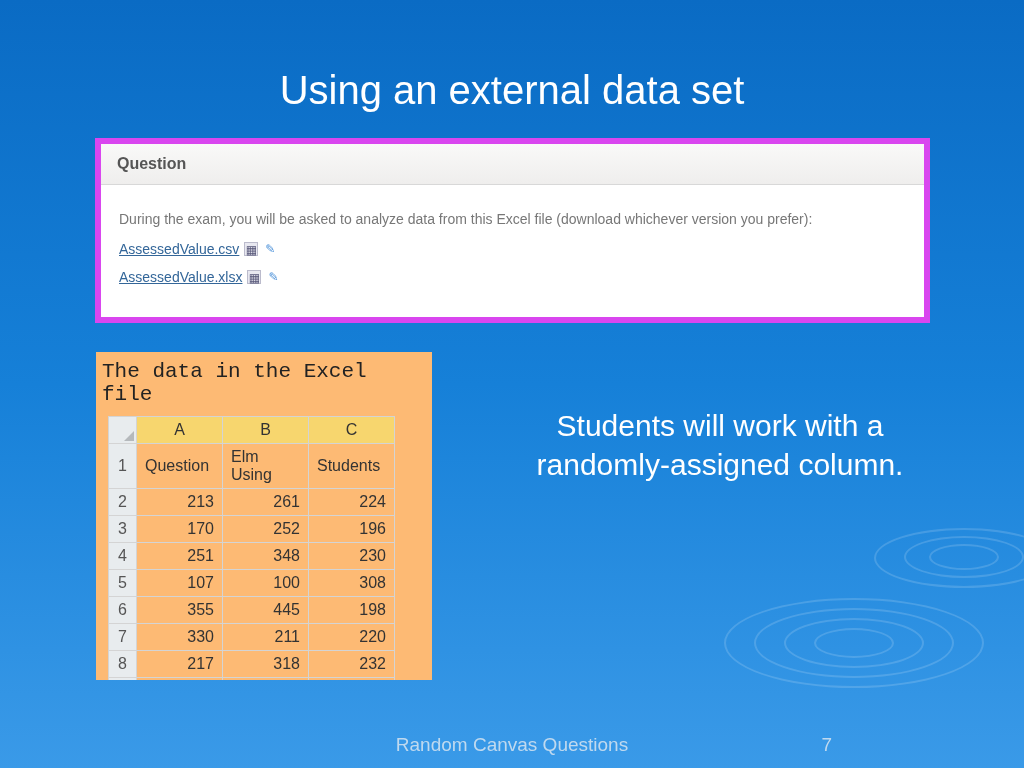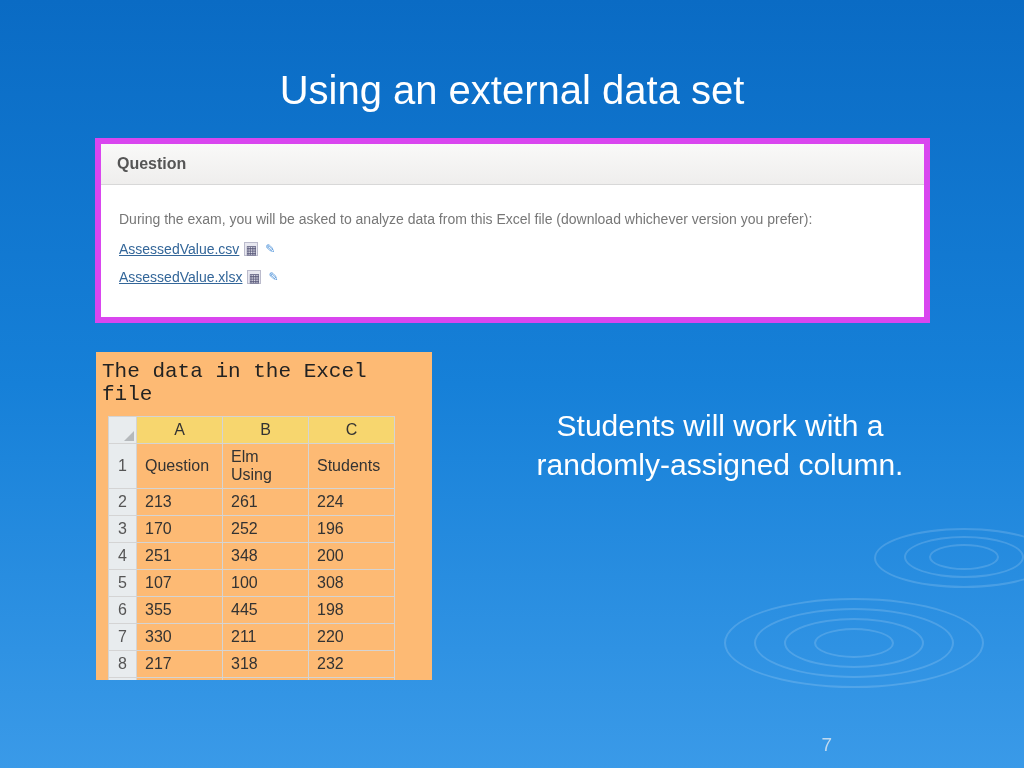--- a/index.html
+++ b/index.html
@@ -95,21 +95,21 @@
 }
 .excel-table {
   border-collapse: collapse;
   font-size: 16px;
   color: #333;
   margin-left: 12px;
 }
 .excel-table th, .excel-table td {
   border: 1px solid #d4d4d4;
   padding: 4px 8px;
-  text-align: left;
+  text-align: right;
   height: 27px;
 }
 .excel-table th.colhead {
   background: #f7d66e;
   font-weight: normal;
   text-align: center;
   width: 86px;
 }
 .excel-table th.rowhead {
   background: #e8ecee;
@@ -221,21 +221,21 @@
     <tr>
           <th class="rowhead">3</th>
       <td>170</td>
       <td>252</td>
       <td>196</td>
         </tr>
     <tr>
           <th class="rowhead">4</th>
       <td>251</td>
       <td>348</td>
-      <td>200</td>
+      <td>230</td>
         </tr>
     <tr>
           <th class="rowhead">5</th>
       <td>107</td>
       <td>100</td>
       <td>308</td>
         </tr>
     <tr>
           <th class="rowhead">6</th>
       <td>355</td>
@@ -260,14 +260,15 @@
       <td>257</td>
       <td>241</td>
         </tr>
   </tbody>
     </table>
 </div>
 
 <div class="body-text">Students will work with a randomly-assigned column.</div>
 
 <div class="footer">
+  <div class="footer-title">Random Canvas Questions</div>
   <div class="footer-page">7</div>
 </div>
 
 </body></html>

